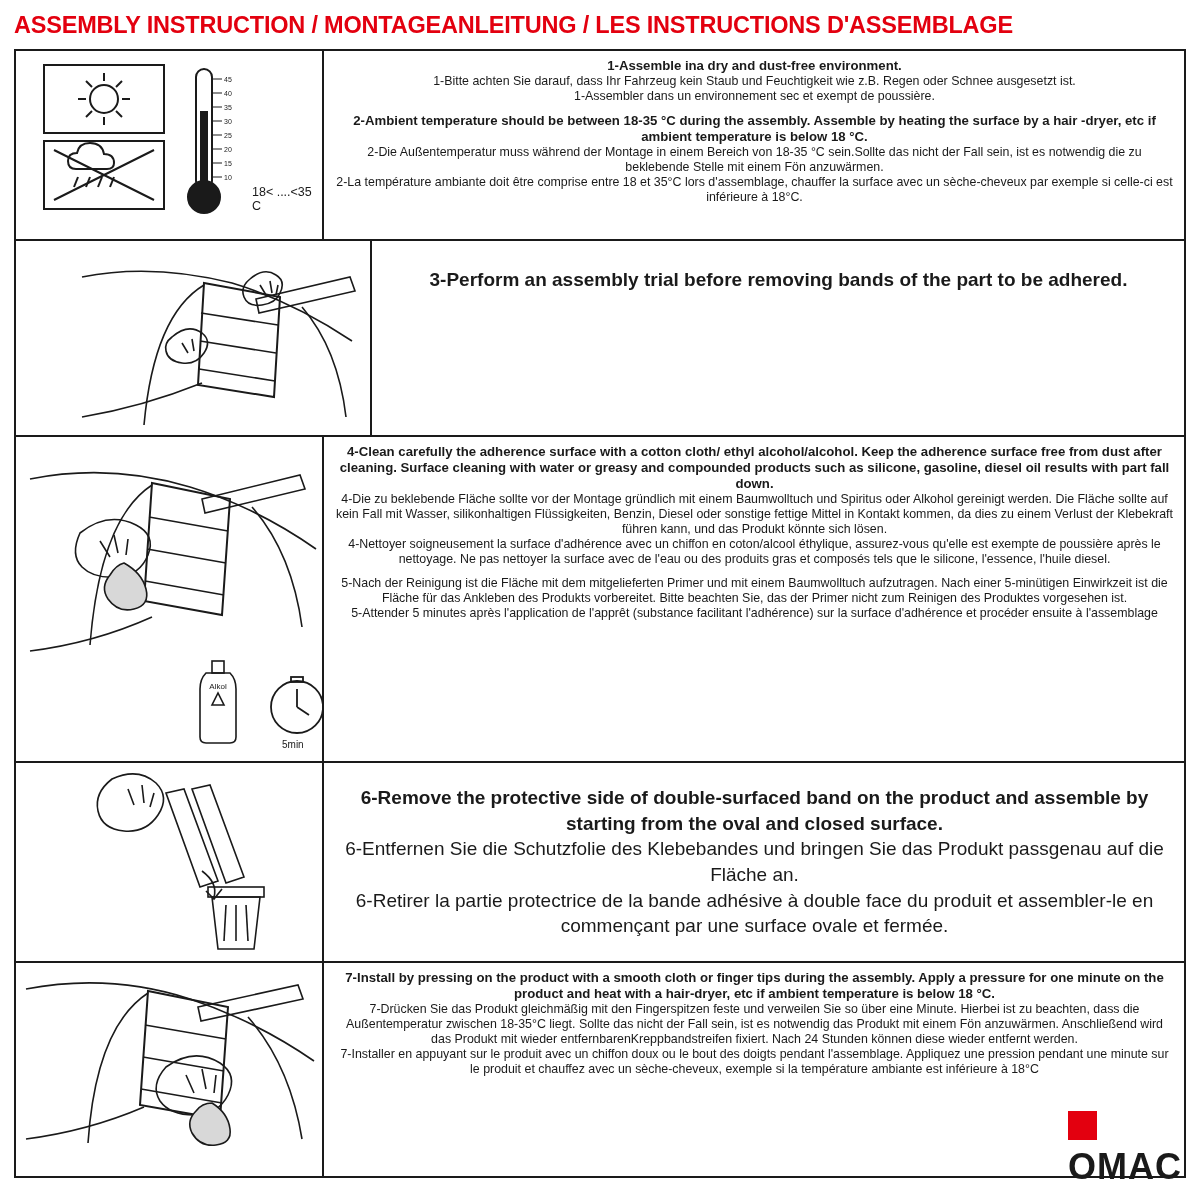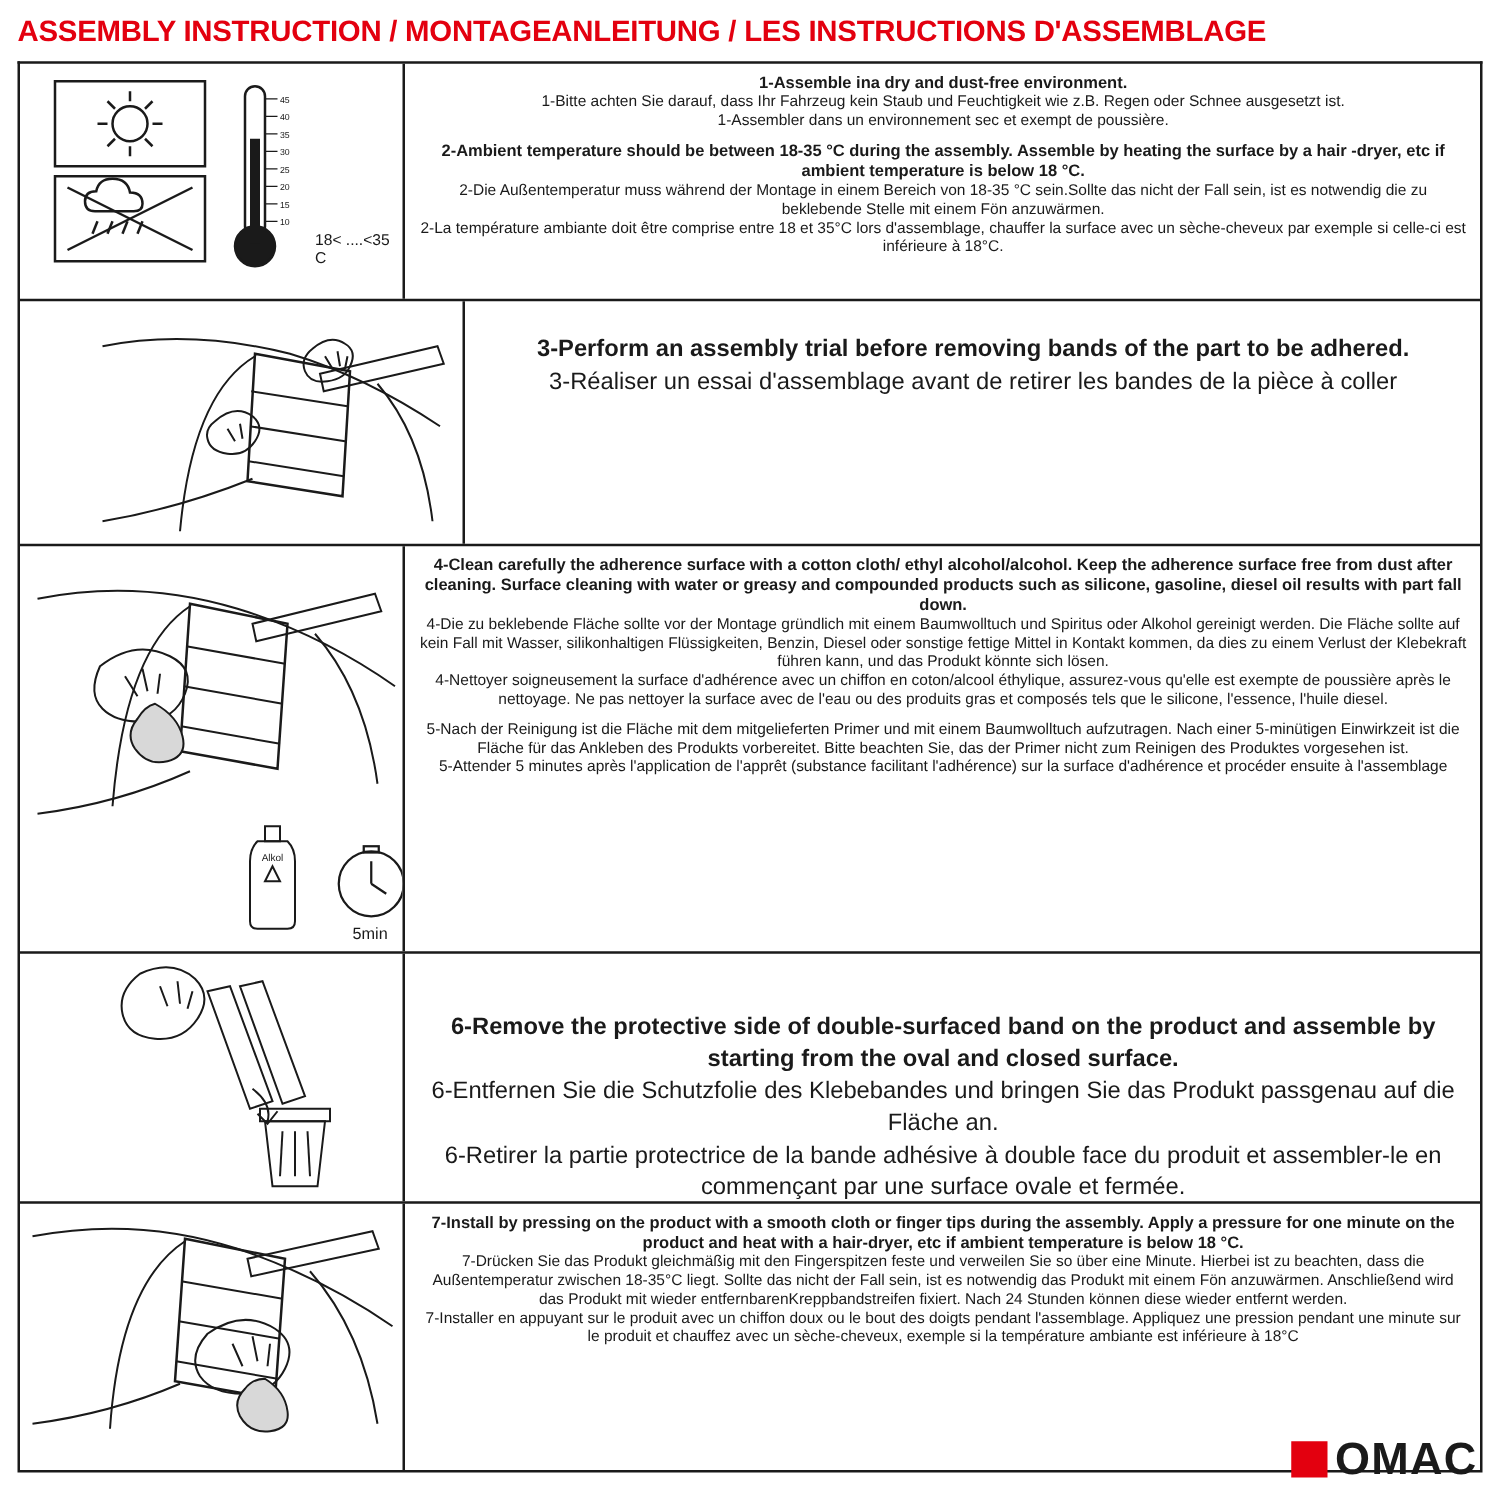--- a/index.html
+++ b/index.html
@@ -74,22 +74,22 @@
     line-height: 1.35;
   }
   .gap {
     height: 9px;
   }
   .logo {
     position: absolute;
     right: 18px;
     bottom: 12px;
     display: flex;
-    align-items: center;
     gap: 6px;
+    flex-direction: column;
   }
   .logo .sq {
     width: 29px;
     height: 29px;
     background: #e3000f;
   }
   .logo .txt {
     font-weight: bold;
     font-size: 36px;
     letter-spacing: 1px;
@@ -192,21 +192,20 @@
             <path d="M186 38 q14 -12 26 -4 q10 6 4 18 q-4 10 -18 12 q-14 2 -18 -8 q-4 -10 6 -18z" stroke-width="1.6"></path>
             <path d="M196 44 l6 10 M206 40 l2 12 M214 44 l-2 10"></path>
 
             <path d="M108 96 q16 -14 30 -4 q10 8 2 20 q-8 12 -22 10 q-14 -2 -16 -12 q-2 -8 6 -14z" stroke-width="1.6"></path>
             <path d="M118 102 l6 10 M128 98 l2 12"></path>
           </g>
         </svg>
       </div>
       <div class="cell-txt" style="padding-top:26px;">
         <p class="p big b">3-Perform an assembly trial before removing bands of the part to be adhered.</p>
-        <p class="p big">3-Réaliser un essai d'assemblage avant de retirer les bandes de la pièce à coller</p>
       </div>
     </div>
 
     <div class="row" style="height:326px;">
       <div class="cell-img">
         <svg width="308" height="322" viewBox="0 0 308 322">
           <g fill="none" stroke="#1a1a1a" stroke-width="1.6">
             <path d="M14 42 q80 -16 160 8 q66 20 126 62"></path>
             <path d="M14 214 q64 -8 122 -34"></path>
             <path d="M236 70 q40 46 50 120"></path>
@@ -228,21 +227,21 @@
             <path d="M196 268 l12 0 l-6 -12 z"></path>
           </g>
           <text x="202" y="252" font-size="8" text-anchor="middle" fill="#1a1a1a" font-family="Liberation Sans, sans-serif">Alkol</text>
 
           <g fill="none" stroke="#1a1a1a" stroke-width="1.8">
             <circle cx="281" cy="270" r="26"></circle>
             <path d="M281 270 l0 -18 M281 270 l12 8"></path>
             <rect x="275" y="240" width="12" height="5"></rect>
           </g>
         </svg>
-        <div style="position:absolute;left:266px;top:302px;font-size:13px;">5min</div>
+        <div style="position:absolute;left:266px;top:302px;font-size:10px;">5min</div>
       </div>
       <div class="cell-txt">
         <p class="p mid b">4-Clean carefully the adherence surface with a cotton cloth/ ethyl alcohol/alcohol. Keep the adherence surface free from dust after cleaning. Surface cleaning with water or greasy and compounded products such as silicone, gasoline, diesel oil results with part fall down.</p>
         <p class="p small">4-Die zu beklebende Fläche sollte vor der Montage gründlich mit einem Baumwolltuch und Spiritus oder Alkohol gereinigt werden. Die Fläche sollte auf kein Fall mit Wasser, silikonhaltigen Flüssigkeiten, Benzin, Diesel oder sonstige fettige Mittel in Kontakt kommen, da dies zu einem Verlust der Klebekraft führen kann, und das Produkt könnte sich lösen.</p>
         <p class="p small">4-Nettoyer soigneusement la surface d'adhérence avec un chiffon en coton/alcool éthylique, assurez-vous qu'elle est exempte de poussière après le nettoyage. Ne pas nettoyer la surface avec de l'eau ou des produits gras et composés tels que le silicone, l'essence, l'huile diesel.</p>
         <div class="gap"></div>
         <p class="p small">5-Nach der Reinigung ist die Fläche mit dem mitgelieferten Primer und mit einem Baumwolltuch aufzutragen. Nach einer 5-minütigen Einwirkzeit ist die Fläche für das Ankleben des Produkts vorbereitet. Bitte beachten Sie, das der Primer nicht zum Reinigen des Produktes vorgesehen ist.</p>
         <p class="p small">5-Attender 5 minutes après l'application de l'apprêt (substance facilitant l'adhérence) sur la surface d'adhérence et procéder ensuite à l'assemblage</p>
       </div>
     </div>
@@ -262,21 +261,21 @@
             <rect x="192" y="124" width="56" height="10"></rect>
             <line x1="210" y1="142" x2="208" y2="178"></line>
             <line x1="220" y1="142" x2="220" y2="178"></line>
             <line x1="230" y1="142" x2="232" y2="178"></line>
 
             <path d="M186 108 q16 12 12 26" stroke-width="1.6"></path>
             <path d="M190 128 l8 8 l8 -10" stroke-width="1.6"></path>
           </g>
         </svg>
       </div>
-      <div class="cell-txt" style="padding-top:22px;margin-top:24px;">
+      <div class="cell-txt" style="padding-top:22px;">
         <p class="p big b">6-Remove the protective side of double-surfaced band on the product and assemble by starting from the oval and closed surface.</p>
         <p class="p big">6-Entfernen Sie die Schutzfolie des Klebebandes und bringen Sie das Produkt passgenau auf die Fläche an.</p>
         <p class="p big">6-Retirer la partie protectrice de la bande adhésive à double face du produit et assembler-le en commençant par une surface ovale et fermée.</p>
       </div>
     </div>
 
     <div class="row" style="height:215px;">
       <div class="cell-img">
         <svg width="308" height="211" viewBox="0 0 308 211">
           <g fill="none" stroke="#1a1a1a" stroke-width="1.6">

